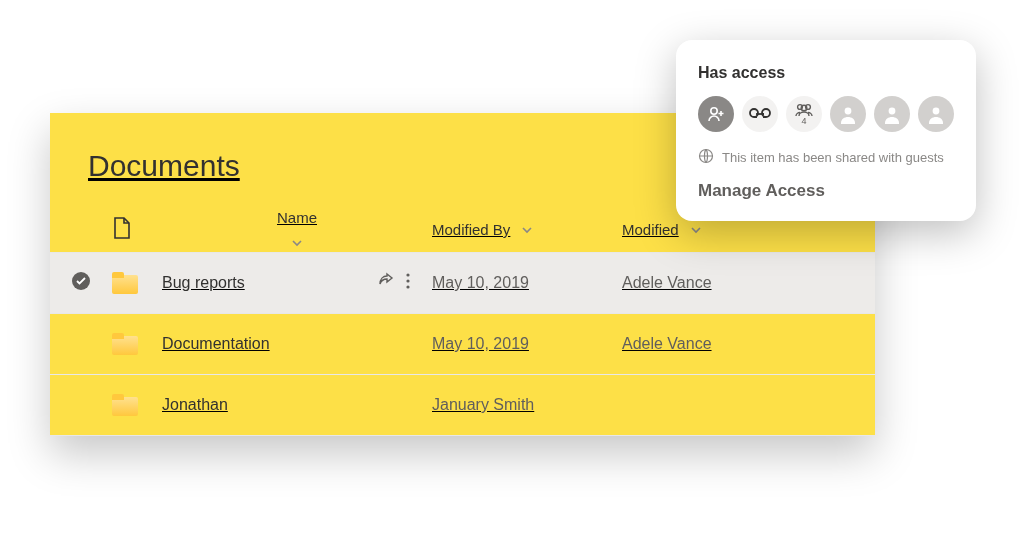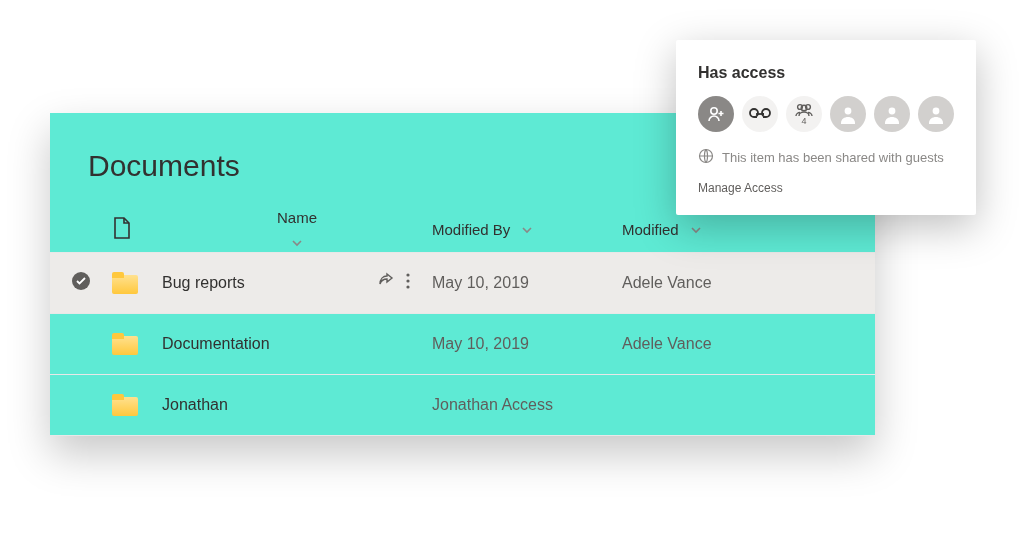--- a/index.html
+++ b/index.html
@@ -13,23 +13,24 @@
     overflow: hidden;
     position: relative;
   }
 
   
   .panel {
     position: absolute;
     left: 50px;
     top: 113px;
     width: 825px;
-    background: #5eead4;
+    background: #fde047;
     box-shadow: 0 18px 40px rgba(0,0,0,.22);
     padding: 36px 0 0 0;
+    text-decoration: underline;
   }
   .panel-title {
     font-size: 30px;
     font-weight: 400;
     color: #323130;
     margin: 0 0 24px 38px;
   }
 
   .table { width: 100%; }
   .header-row, .data-row {
@@ -69,37 +70,37 @@
   .chev { display:inline-block; }
   .chev svg { display:block; }
 
   
   .popover {
     position: absolute;
     left: 676px;
     top: 40px;
     width: 300px;
     background:#fff;
-    border-radius: 2px;
+    border-radius: 16px;
     box-shadow: 0 12px 40px rgba(0,0,0,.25);
     padding: 24px 22px 20px 22px;
   }
   .pop-title { font-size: 16px; font-weight: 600; color:#323130; margin-bottom: 14px; }
   .avatar-row { display:flex; gap:8px; margin-bottom:16px; }
   .av {
     width: 36px; height: 36px; border-radius: 50%;
     display:flex; align-items:center; justify-content:center;
     background:#f3f2f1; color:#605e5c;
   }
   .av.dark { background:#8a8886; color:#fff; }
   .av.person { background:#d2d0ce; color:#fff; }
   .av svg { display:block; }
 
   .guest-row { display:flex; align-items:center; gap:8px; color:#8a8886; font-size:13px; margin-bottom:14px; }
-  .manage { font-size:12px; color:#605e5c; }
+  .manage { font-size:17px; color:#605e5c;font-weight:bold; }
 
 </style>
 </head>
 <body>
 
 <div class="panel">
 
   <h1 class="panel-title">Documents</h1>
 
   <div class="table">
@@ -184,21 +185,21 @@
     </div>
 
     <div class="data-row">
       <div class="sel-cell"></div>
       <div>
           <div class="folder"></div>
         </div>
       <div class="name-cell">
           <span>Jonathan</span>
         </div>
-      <div>Jonathan Access</div>
+      <div>January Smith</div>
     </div>
 
   </div>
 </div>
 
 <div class="popover">
   <div class="pop-title">Has access</div>
 
   <div class="avatar-row">
     <div class="av dark">

